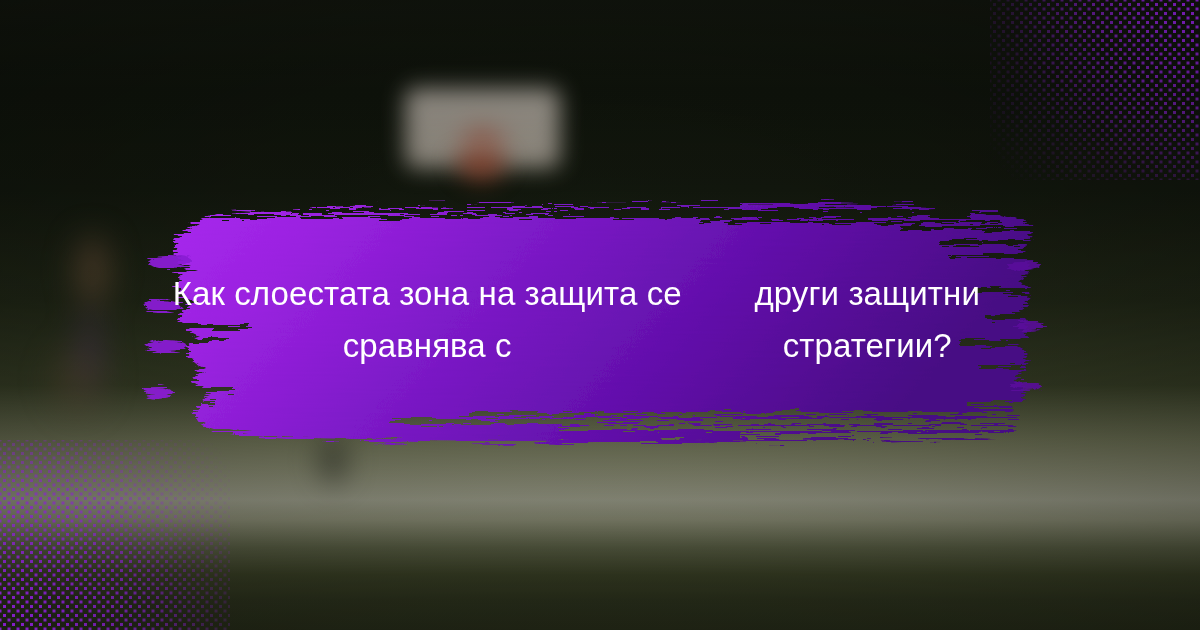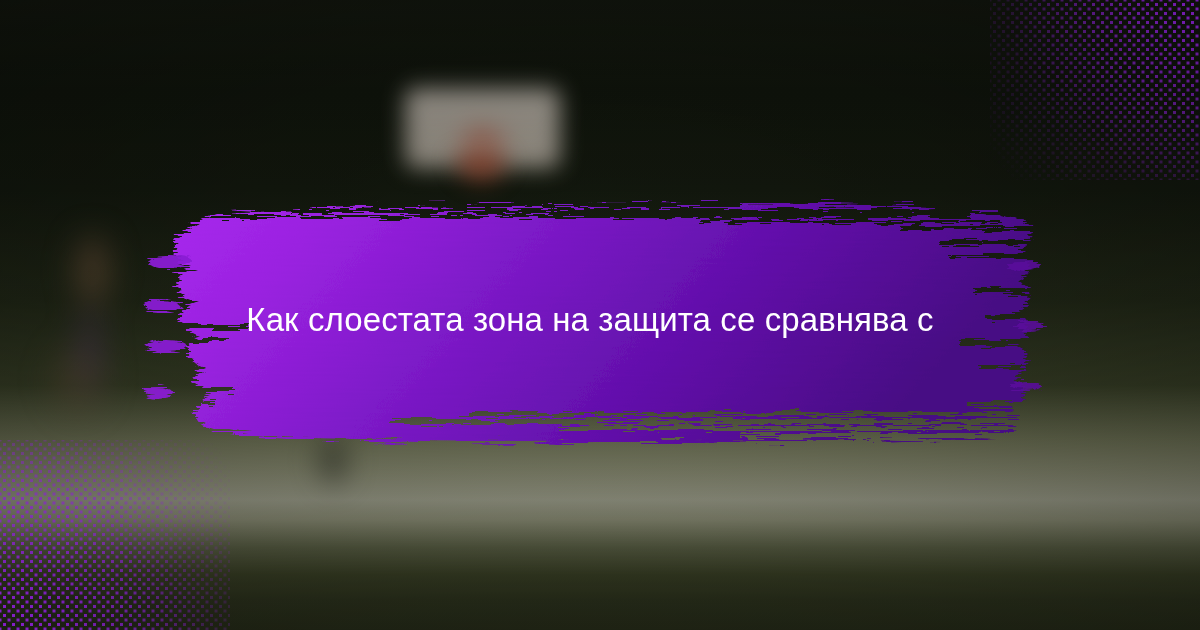--- a/index.html
+++ b/index.html
@@ -283,15 +283,16 @@
       <g fill="#5a0d9c" opacity="0.9" filter="url(#rough2)">
         <ellipse cx="884" cy="70" rx="16" ry="5"></ellipse>
         <ellipse cx="890" cy="130" rx="14" ry="5"></ellipse>
         <ellipse cx="886" cy="190" rx="15" ry="5"></ellipse>
       </g>
     </svg>
   </div>
 
   <div id="headline">
     <span class="hl-line">Как слоестата зона на защита се сравнява с</span>
+    <span class="hl-line">други защитни стратегии?</span>
   </div>
 
 </div>
 
 </body></html>

